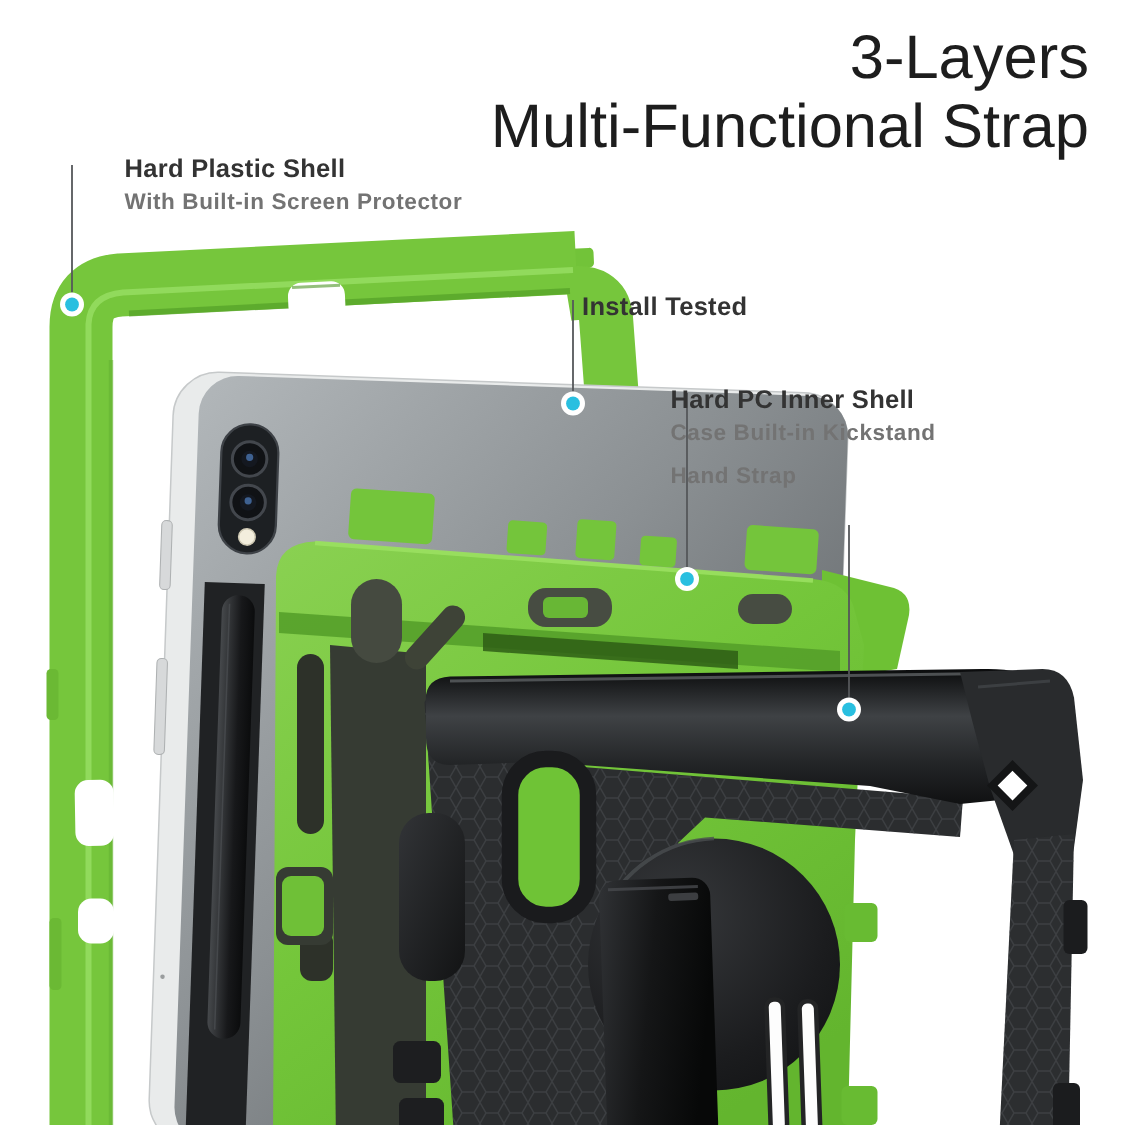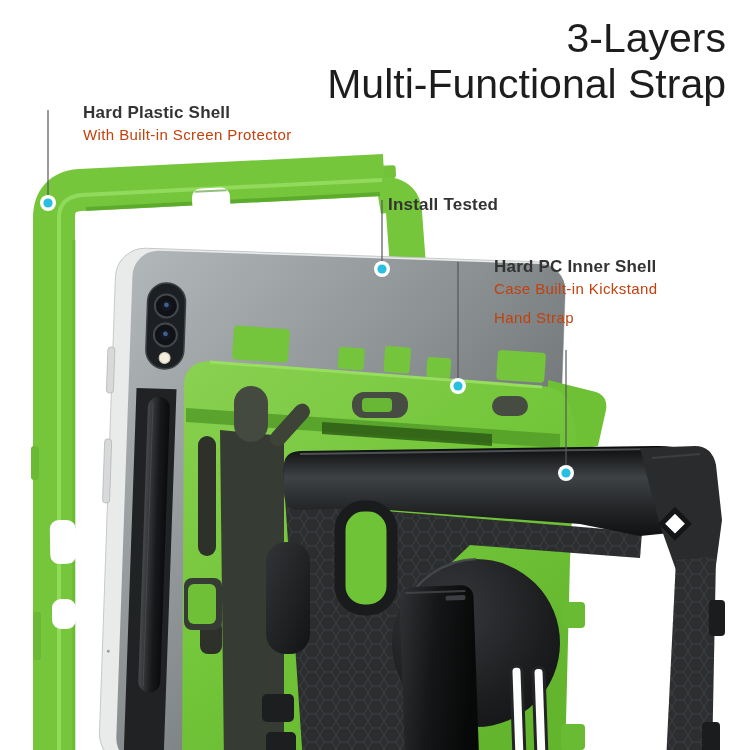--- a/index.html
+++ b/index.html
@@ -4,24 +4,24 @@
 <style>
   html,body{margin:0;padding:0;background:#fff;}
   body{width:750px;height:750px;position:relative;overflow:hidden;
        font-family:"Liberation Sans","DejaVu Sans",sans-serif;}
   #scene{position:absolute;left:0;top:0;width:750px;height:750px;}
   .overlay{position:absolute;left:0;top:0;width:750px;height:750px;pointer-events:none;}
   .title{position:absolute;top:16px;right:24px;text-align:right;
          font-size:41px;line-height:1.12;font-weight:400;color:#1d1d1d;letter-spacing:0;}
   .callout{position:absolute;}
   .co-label{font-size:17px;font-weight:bold;color:#333;letter-spacing:.2px;white-space:nowrap;}
-  .co-sub{font-size:15px;font-weight:400;color:#c2410c;letter-spacing:.4px;margin-top:3px;white-space:nowrap;}
+  .co-sub{font-size:15px;font-weight:700;color:#737373;letter-spacing:.4px;margin-top:3px;white-space:nowrap;}
   .c1{left:55px;top:103px;margin-left:28px;}
   .c2{left:388px;top:195px;}
-  .c3{left:494px;top:257px;}
+  .c3{left:447px;top:257px;}
   .c4{left:578px;top:344px;}
 </style>
 </head>
 <body>
 
 <svg id="scene" viewBox="0 0 750 750" aria-hidden="true">
   <defs>
     <linearGradient id="tabGrad" x1="0" y1="0" x2="1" y2="0.9">
       <stop offset="0" stop-color="#b2b7ba"></stop>
       <stop offset="0.45" stop-color="#8b9093"></stop>

